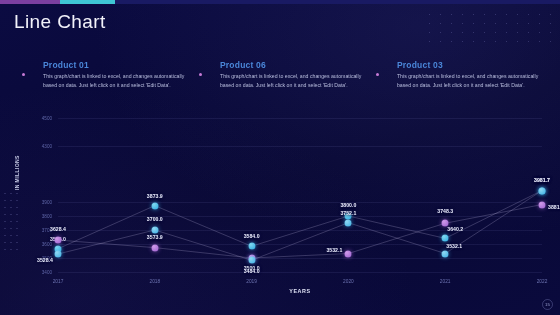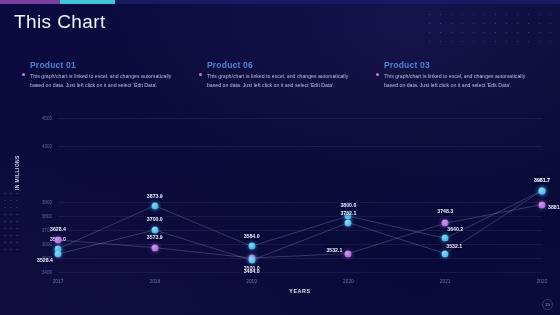--- a/index.html
+++ b/index.html
@@ -36,21 +36,21 @@
     background-size:6px 7px;
   }
 
   .title {
     position:absolute; top:11px; left:14px;
     font-size:19px; font-weight:400; letter-spacing:0.4px; color:#f2f2fa;
   }
 
   
   .products { position:absolute; top:60px; left:22px; right:12px; display:flex; }
-  .product { display:flex; gap:5px; }
+  .product { display:flex; gap:18px; }
   .p1 { width:180px; }
   .p2 { width:180px; }
   .p3 { width:175px; }
   .bullet {
     width:3px; height:3px; border-radius:50%;
     background:#c77ad6; margin-top:13px; flex:0 0 auto;
   }
   .p-body { }
   .p-title { font-size:8.5px; font-weight:700; color:#4a86d8; letter-spacing:0.2px; margin-bottom:2px; }
   .p-text { font-size:5.2px; line-height:1.75; color:#b9bede; max-width:152px; }
@@ -104,21 +104,21 @@
 
   <div class="accent-bar">
     <div class="accent-seg-1"></div>
     <div class="accent-seg-2"></div>
     <div class="accent-seg-3"></div>
   </div>
 
   <div class="dot-grid"></div>
   <div class="dot-grid-left"></div>
 
-  <div class="title">This Chart</div>
+  <div class="title">Line Chart</div>
 
   <div class="products">
     <div class="product p1">
       <span class="bullet"></span>
       <div class="p-body">
         <div class="p-title">Product 01</div>
         <div class="p-text">This graph/chart is linked to excel, and changes automatically based on data. Just left click on it and select 'Edit Data'.</div>
       </div>
     </div>
     <div class="product p2">

